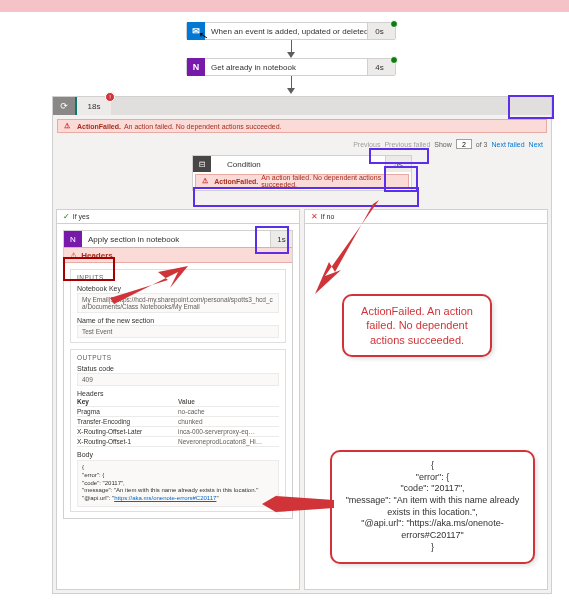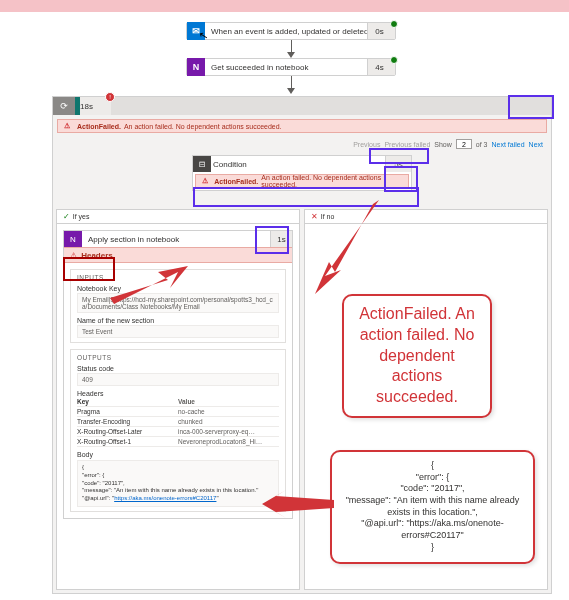--- a/index.html
+++ b/index.html
@@ -29,42 +29,42 @@
 
   .applyeach {
     position: absolute; left: 52px; top: 96px; width: 500px; height: 498px;
     background: #f3f2f1; border: 1px solid #d0d0d0;
   }
   .applyeach-header {
     height: 18px; background: #e1dfdd; display:flex; align-items:center;
   }
   .applyeach-header .ico { background:#8a8886; width:22px; height:18px; display:flex;align-items:center;justify-content:center;color:#fff;font-size:9px;}
   .applyeach-header .lbl { padding-left:6px; flex:1; }
-  .applyeach-header .timing { width:36px; height:18px; background:#edebe9; border-left:5px solid #0f766e; display:flex;align-items:center;justify-content:flex-start; position:relative;}
+  .applyeach-header .timing { width:36px; height:18px; background:#edebe9; border-left:2px solid #0f766e; display:flex;align-items:center;justify-content:center; position:relative;}
   .redbadge { position:absolute; right:-4px; top:-5px; width:10px; height:10px; background:#d13438; border-radius:50%; border:1px solid #fff; display:flex;align-items:center;justify-content:center;color:#fff;font-size:6px;}
 
   .errbar {
     margin: 4px; background:#fadbd8; border:1px solid #e9aaa3; height:14px; display:flex; align-items:center;
     padding-left:6px; color:#a72d1d; font-size:7px; overflow:hidden;
   }
   .errbar .ico-exc { width:10px; color:#d13438; font-weight:bold; margin-right:3px; }
   .errbar strong { font-weight:600; margin-right:3px; }
 
   .pager { display:flex; justify-content:flex-end; align-items:center; gap:4px; padding:2px 8px; font-size:7px; color:#0078d4; }
   .pager span { color:#605e5c; }
   .pager .navlink { color:#0078d4; cursor:pointer; }
   .pager .navlink.dis { color:#a19f9d; }
   .pager input { width:16px; height:10px; border:1px solid #a19f9d; font-size:7px; text-align:center; }
 
   .cond {
     margin: 0 auto; width: 220px; background:#fff; border:1px solid #d0d0d0;
   }
   .cond-header { height:16px; display:flex; align-items:center; background:#fff;}
   .cond-header .ico { width:18px;height:16px;background:#484644; color:#fff; display:flex;align-items:center;justify-content:center;font-size:8px;}
-  .cond-header .lbl { flex:1; padding-left:2px;}
+  .cond-header .lbl { flex:1; padding-left:16px;}
   .cond-header .timing { width:26px; background:#edebe9; height:16px; display:flex;align-items:center;justify-content:center; border-left:1px solid #d0d0d0;}
 
   .branches { position:absolute; left:3px; right:3px; top:232px; display:flex; }
   .branch { flex:1; background:#fff; border:1px solid #d0d0d0; min-height:300px; }
   .branch + .branch { margin-left:4px; }
   .branch-head { height:14px; background:#fff; border-bottom:1px solid #d0d0d0; padding-left:6px; display:flex;align-items:center; font-size:7px;}
   .branch-head .ico-x { margin-right:3px; color:#d13438; font-size:8px; }
   .branch-head .ico-c { margin-right:3px; color:#107c10; font-size:8px; }
 
   .createsec { margin:6px; border:1px solid #d0d0d0; }
@@ -84,21 +84,21 @@
   .panel .fld-label { font-size:7px; color:#323130; }
   .panel .fld-val { background:#faf9f8; border:1px solid #edebe9; padding:2px 4px; margin-top:1px; font-size:6.5px; color:#605e5c; min-height:10px; word-break:break-all;}
   .kv { display:flex; border-bottom:1px solid #edebe9; font-size:6.5px; padding:1px 0;}
   .kv .k { flex:1; color:#323130;}
   .kv .v { flex:1; color:#605e5c;}
   .bodybox { background:#faf9f8; border:1px solid #edebe9; padding:3px 4px; margin-top:2px; font-family:Consolas,monospace; font-size:6px; color:#323130; line-height:1.3; }
   .bodybox .blue { color:#0066cc; text-decoration:underline; }
 
   .callout {
     position:absolute; background:#fff; border:2px solid #d13438; border-radius:10px;
-    padding:8px 10px; font-size:16px; color:#d13438; text-align:center; line-height:1.3;
+    padding:8px 10px; font-size:11px; color:#d13438; text-align:center; line-height:1.3;
     box-shadow: 2px 2px 4px rgba(0,0,0,0.12);
   }
   .callout-small { width:150px; }
   .callout-large { width:205px; font-size:9px; font-family:Consolas,monospace; color:#323130; }
 
   .hilite { position:absolute; border:2px solid #5b2eea; background:transparent; pointer-events:none; }
   .hilite2 { position:absolute; border:2px solid #a80000; background:transparent; pointer-events:none; }
 
   .red-arrow {
     position:absolute; pointer-events:none;
@@ -117,21 +117,21 @@
   <div class="flow-timing">0s</div>
   <div class="greentick"></div>
 </div>
 <div class="cursor">↖</div>
 
 <div class="vline" style="left:291px; top:40px; height:12px;"></div>
 <div class="arrow-down" style="left:287px; top:52px;"></div>
 
 <div class="flow-action" style="left:186px; top:58px; width:210px;">
   <div class="ico ico-onenote">N</div>
-  <div class="flow-label">Get succeeded in notebook</div>
+  <div class="flow-label">Get already in notebook</div>
   <div class="flow-timing">4s</div>
   <div class="greentick"></div>
 </div>
 
 <div class="vline" style="left:291px; top:76px; height:12px;"></div>
 <div class="arrow-down" style="left:287px; top:88px;"></div>
 
 <div class="applyeach">
   <div class="applyeach-header">
     <div class="ico">⟳</div>

